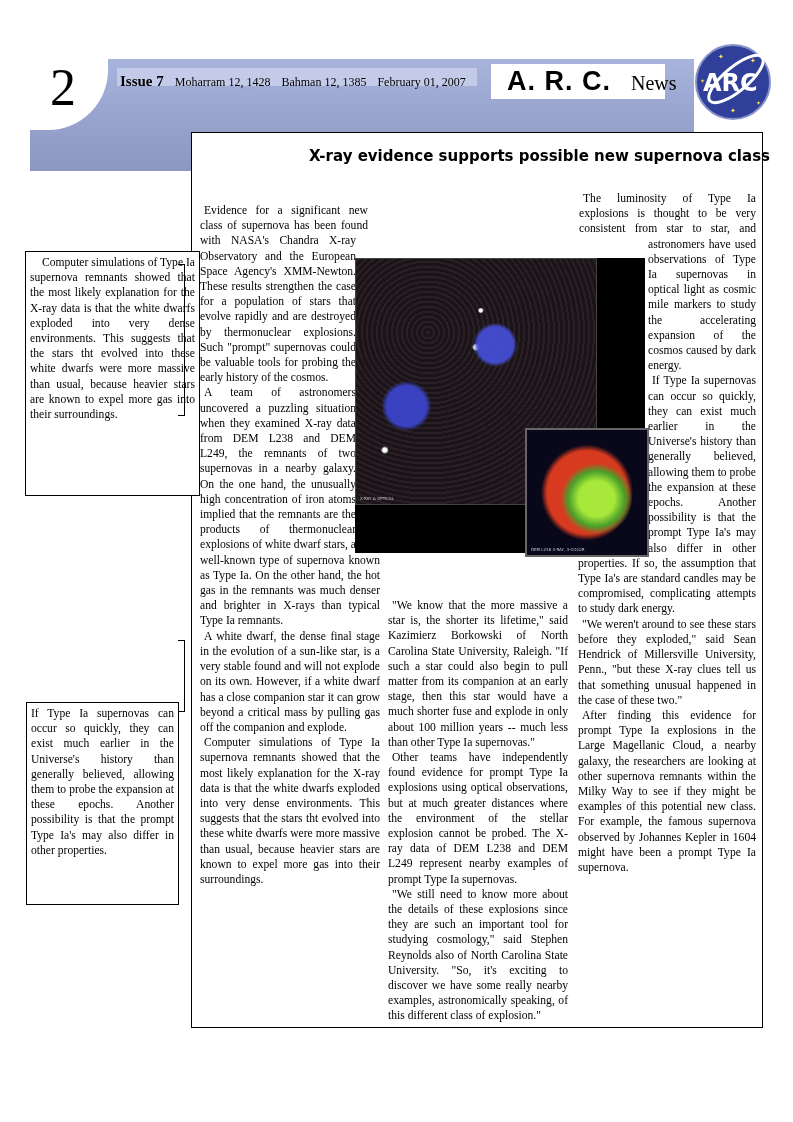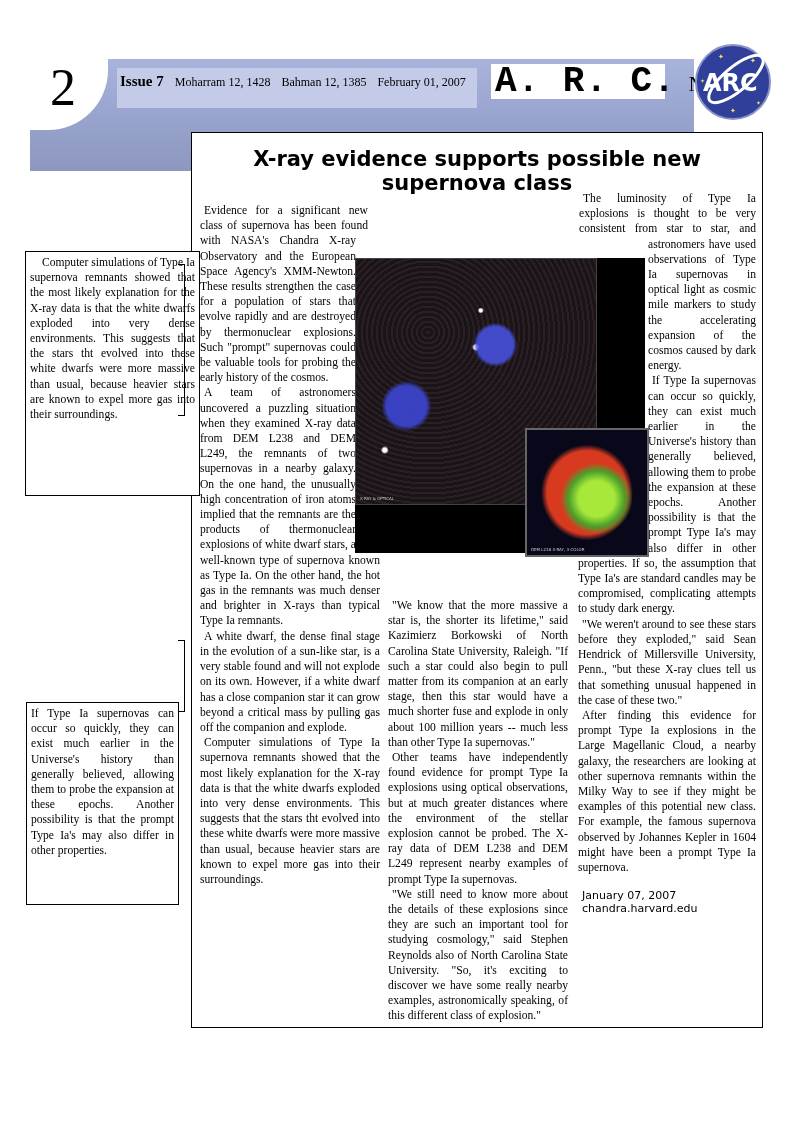--- a/index.html
+++ b/index.html
@@ -1,29 +1,29 @@
 <!DOCTYPE html>
 <html><head>
 <meta charset="utf-8">
 <style>
   html, body { margin:0; padding:0; background:#ffffff; }
   body { width:793px; height:1122px; position:relative; overflow:hidden; font-family:"Liberation Serif", serif; color:#000; }
   .banner { position:absolute; left:30px; top:59px; width:664px; height:112px;
     background: linear-gradient(180deg, #a9b4dc 0%, #9aa6d0 45%, #8d97bf 100%); }
   .page-num-circle { position:absolute; left:0px; top:30px; width:108px; height:100px; border-radius:0 0 60px 0; background:#fff; }
   .page-num { position:absolute; left:50px; top:62px; font-size:52px; line-height:1; font-family:"Liberation Serif", serif; }
-  .issue-bar { position:absolute; left:117px; top:68px; width:360px; height:40px; background:#c3cbe8; font-size:12px; line-height:26px; white-space:nowrap; }
+  .issue-bar { position:absolute; left:117px; top:68px; width:360px; height:18px; background:#c3cbe8; font-size:12px; line-height:26px; white-space:nowrap; }
   .issue-bar .issue { font-weight:bold; font-size:15px; margin-left:3px; }
   .issue-bar span { margin-right:8px; }
   .masthead { position:absolute; left:491px; top:64px; width:174px; height:35px; background:#fff; line-height:35px; white-space:nowrap; }
-  .masthead .arc { font-size:36px; font-weight:bold; letter-spacing:1px; margin-left:4px; font-family:Liberation Mono, monospace; }
-  .masthead .news { font-size:20px; margin-left:13px; }
+  .masthead .arc { font-size:27px; font-weight:bold; letter-spacing:1px; margin-left:16px; font-family:Liberation Sans, sans-serif; }
+  .masthead .news { font-size:20px; margin-left:20px; }
   .logo { position:absolute; left:694px; top:43px; width:78px; height:78px; }
   .article { position:absolute; left:191px; top:132px; width:570px; height:894px; border:1px solid #000; background:#fff; }
-  .headline { position:absolute; left:0; top:14px; width:100%; text-align:center; font-family:"DejaVu Sans", sans-serif; font-weight:bold; font-size:21px; }
+  .headline { position:absolute; left:0; top:14px; width:100%; text-align:right; font-family:"DejaVu Sans", sans-serif; font-weight:bold; font-size:15px;padding-left:8px; }
   .col { position:absolute; font-size:11.6px; line-height:15.2px; text-align:justify; }
   .col p { margin:0; text-indent:4px; }
   .col1 { left:8px; top:70px; width:180px; }
   .col2 { left:196px; top:70px; width:180px; }
   .col3 { left:386px; top:58px; width:178px; }
   .photo { position:absolute; left:163px; top:125px; width:290px; height:295px; background:#000; }
   .photo .main { position:absolute; left:0; top:0; width:240px; height:245px;
     background:
       radial-gradient(circle at 58% 35%, rgba(70,80,220,0.9) 0 18px, transparent 22px),
       radial-gradient(circle at 21% 60%, rgba(60,70,210,0.9) 0 20px, transparent 25px),
@@ -94,24 +94,20 @@
     <p>"We still need to know more about the details of these explosions since they are such an important tool for studying cosmology," said Stephen Reynolds also of North Carolina State University. "So, it's exciting to discover we have some really nearby examples, astronomically speaking, of this different class of explosion."</p>
   </div>
 
   <div class="col col3">
     <div style="float:left;width:1px;height:46px;"></div>
     <div style="float:left;clear:left;width:70px;height:304px;"></div>
     <p>The luminosity of Type Ia explosions is thought to be very consistent from star to star, and astronomers have used observations of Type Ia supernovas in optical light as cosmic mile markers to study the accelerating expansion of the cosmos caused by dark energy.</p>
     <p>If Type Ia supernovas can occur so quickly, they can exist much earlier in the Universe's history than generally believed, allowing them to probe the expansion at these epochs. Another possibility is that the prompt Type Ia's may also differ in other properties. If so, the assumption that Type Ia's are standard candles may be compromised, complicating attempts to study dark energy.</p>
     <p>"We weren't around to see these stars before they exploded," said Sean Hendrick of Millersville University, Penn., "but these X-ray clues tell us that something unusual happened in the case of these two."</p>
     <p>After finding this evidence for prompt Type Ia explosions in the Large Magellanic Cloud, a nearby galaxy, the researchers are looking at other supernova remnants within the Milky Way to see if they might be examples of this potential new class. For example, the famous supernova observed by Johannes Kepler in 1604 might have been a prompt Type Ia supernova.</p>
-    <div class="date-src">
-      <div>January 07, 2007</div>
-      <div>chandra.harvard.edu</div>
-    </div>
   </div>
 
   <div class="photo">
     <div class="main">
       <span class="cap" style="left:4px;bottom:3px;">X-RAY &amp; OPTICAL</span>
     </div>
     <div class="inset">
       <span class="cap" style="left:4px;bottom:3px;">DEM L238 X-RAY, 3-COLOR</span>
     </div>
   </div>

